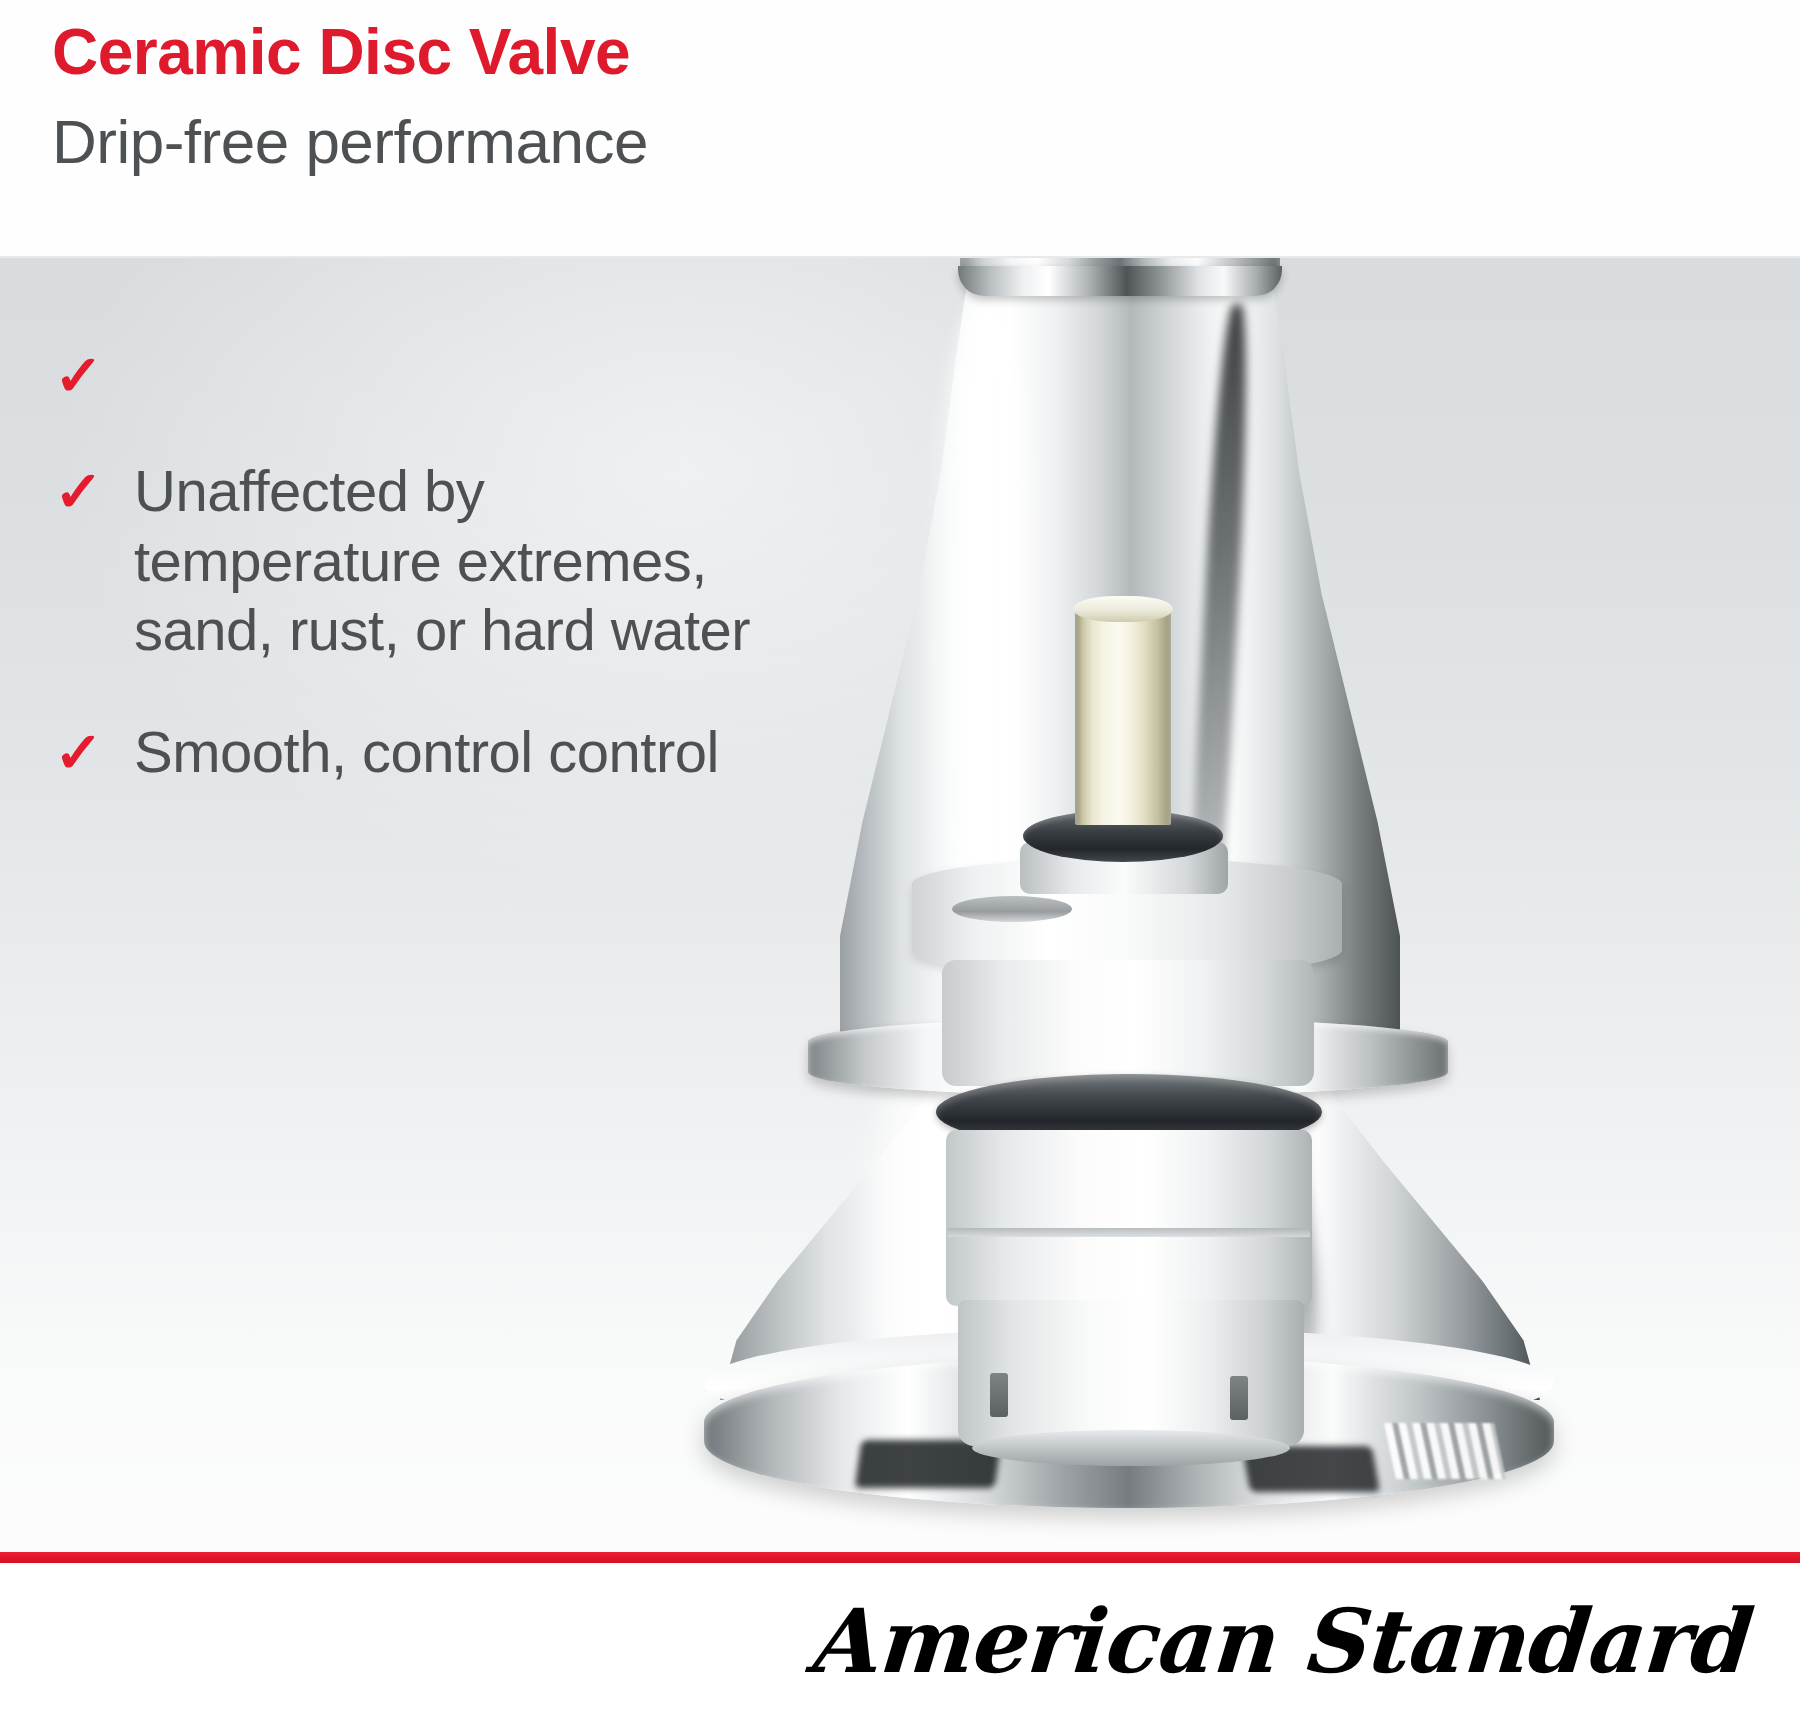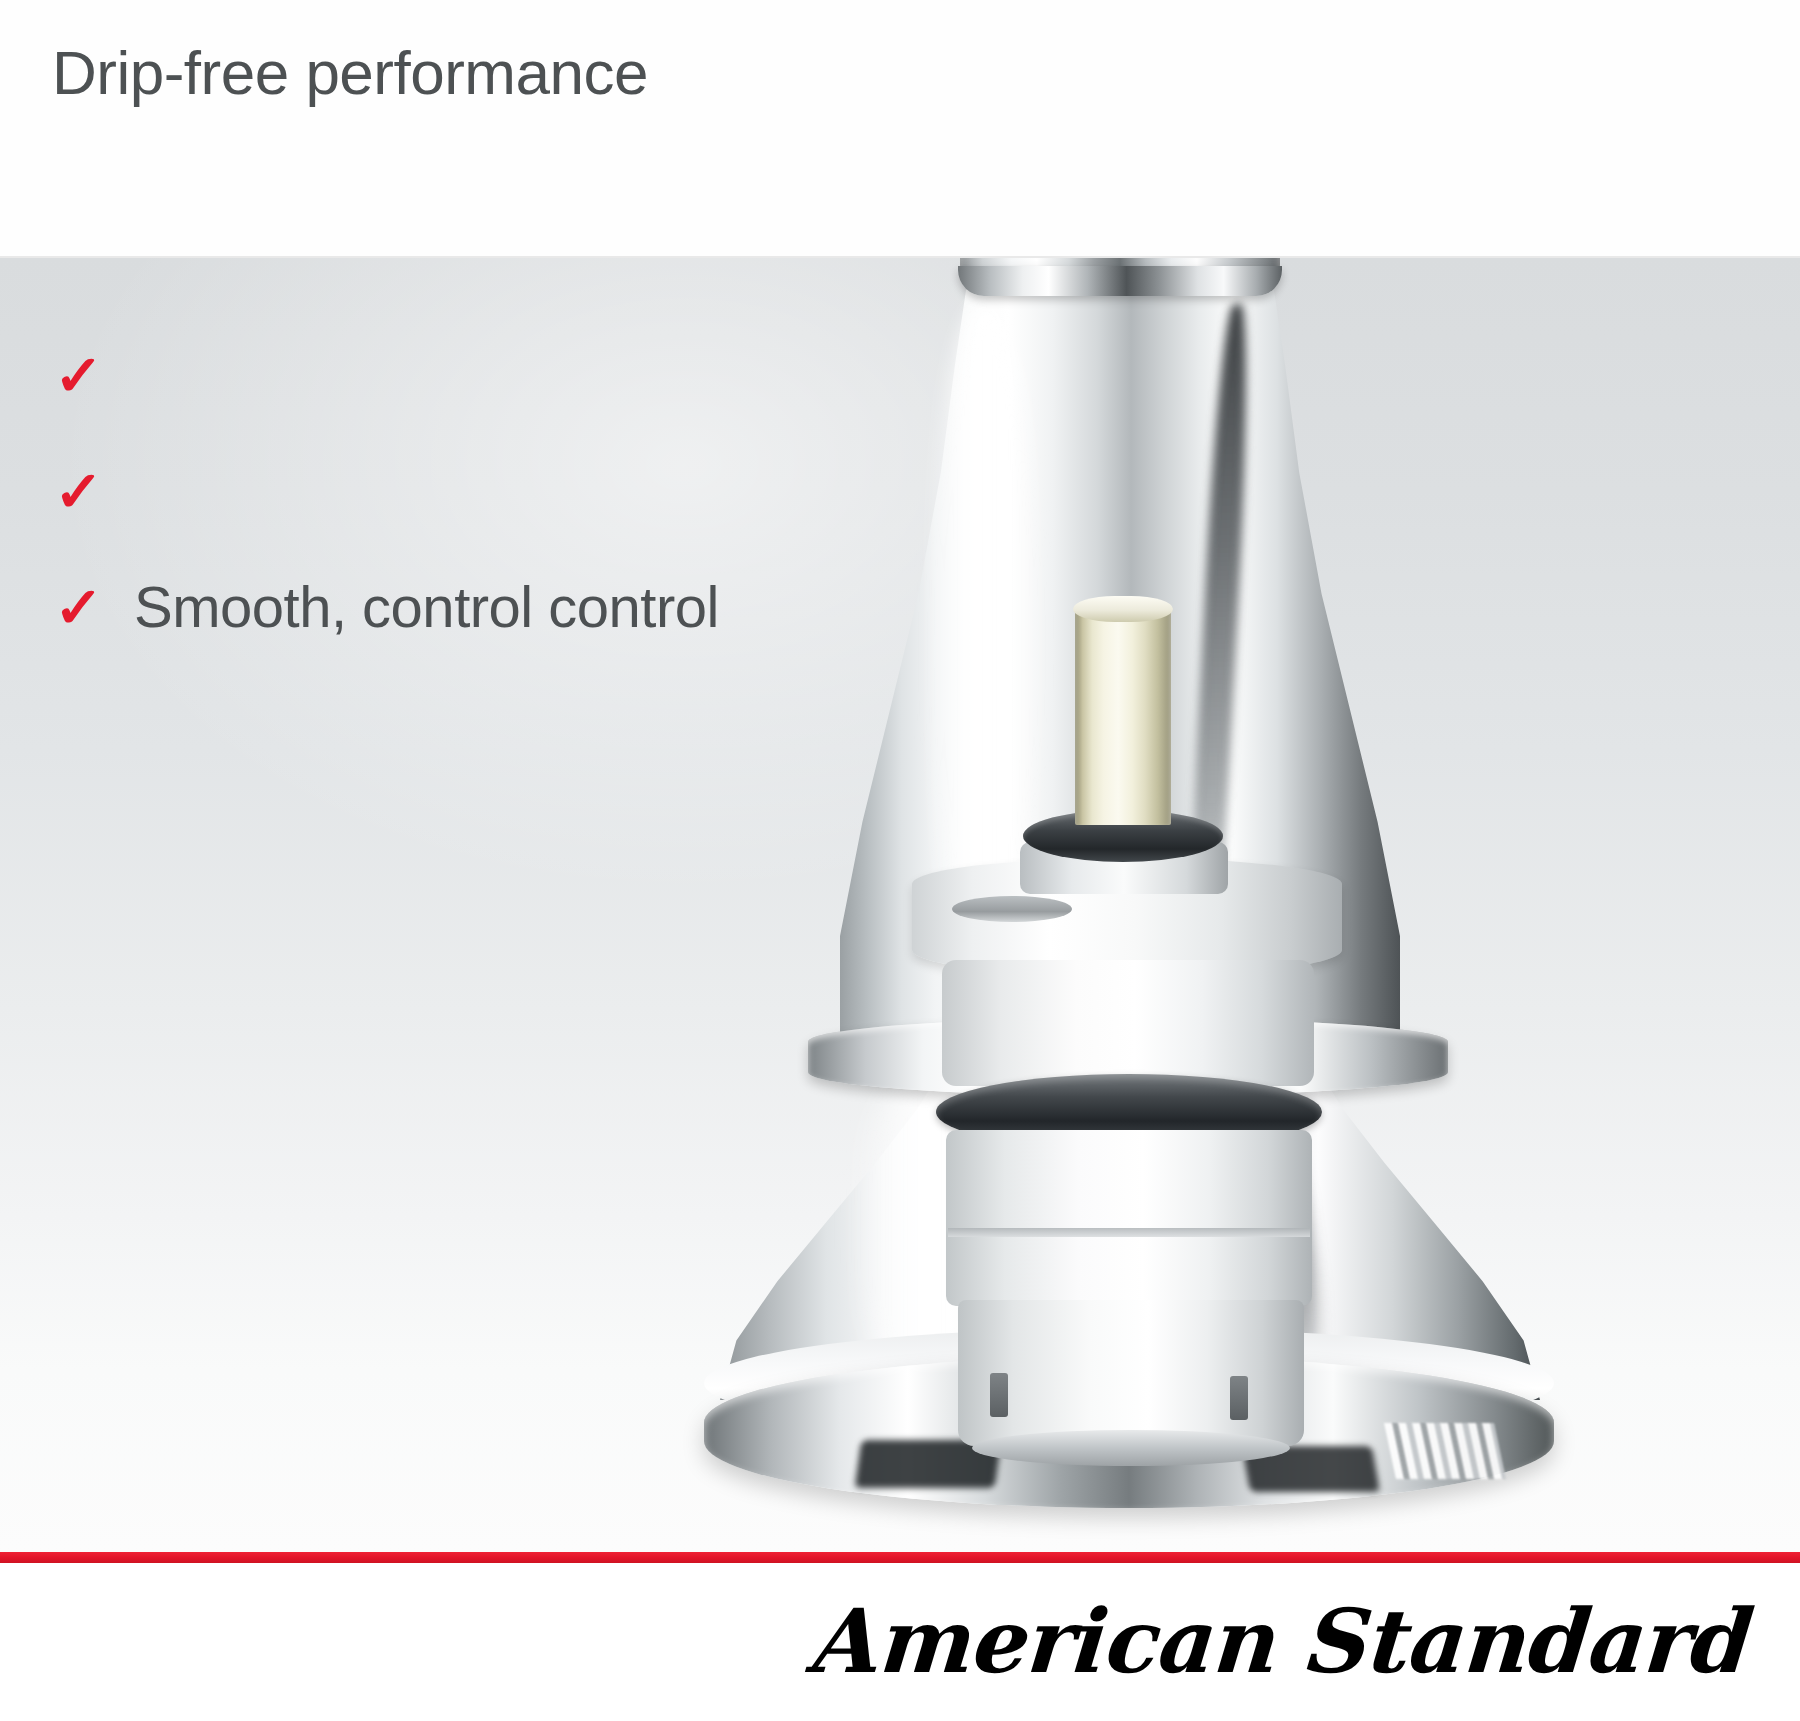--- a/index.html
+++ b/index.html
@@ -436,34 +436,36 @@
     white-space: nowrap;
     transform: skewX(-6deg);
   }
 </style>
 </head>
 <body>
 
 <div id="page">
 
   <div class="header">
+    <div class="header-title">Ceramic Disc Valve</div>
     <div class="header-subtitle">Drip-free performance</div>
   </div>
 
   <div class="stage">
     <div class="stage-light"></div>
 
     <div class="bullets">
 
       <div class="bullet">
         <div class="bullet-check">✓</div>
       </div>
 
       <div class="bullet">
         <div class="bullet-check">✓</div>
+        <div class="bullet-text">Unaffected by temperature extremes, sand, rust, or hard water</div>
       </div>
 
       <div class="bullet">
         <div class="bullet-check">✓</div>
         <div class="bullet-text">Smooth, control control</div>
       </div>
 
     </div>
 
     <div class="faucet">

